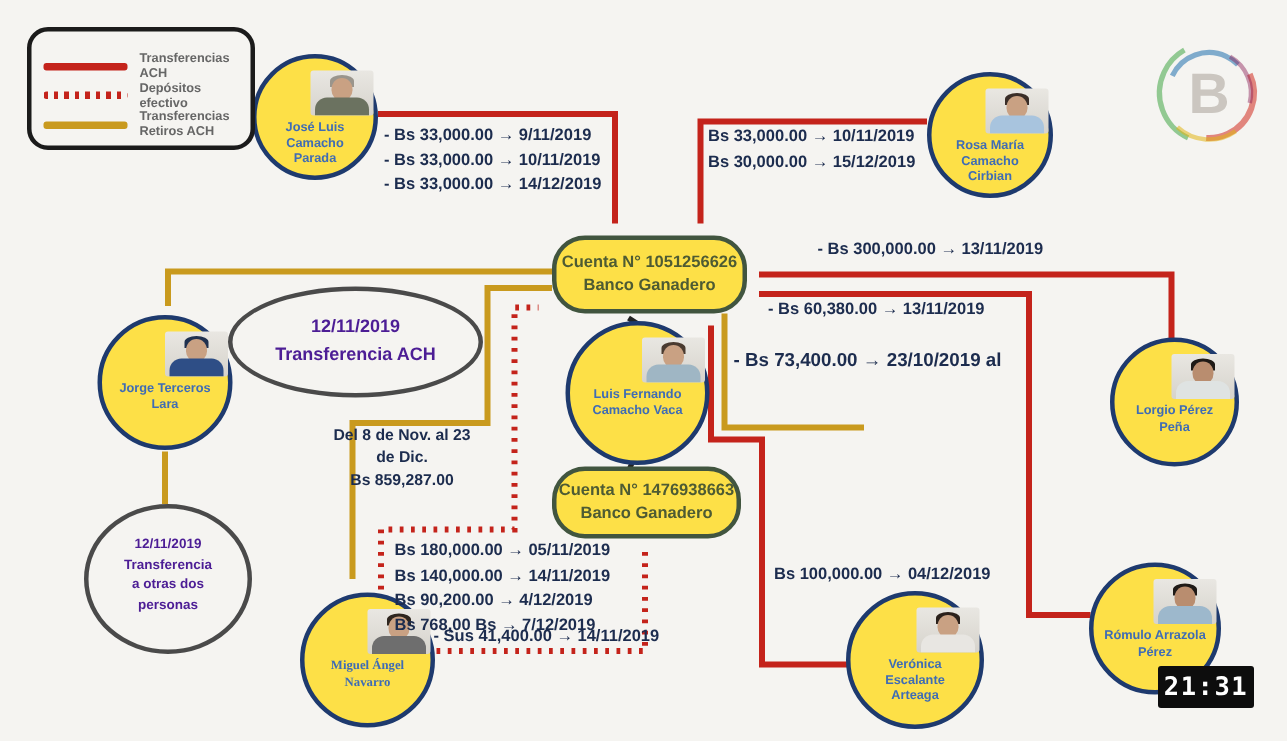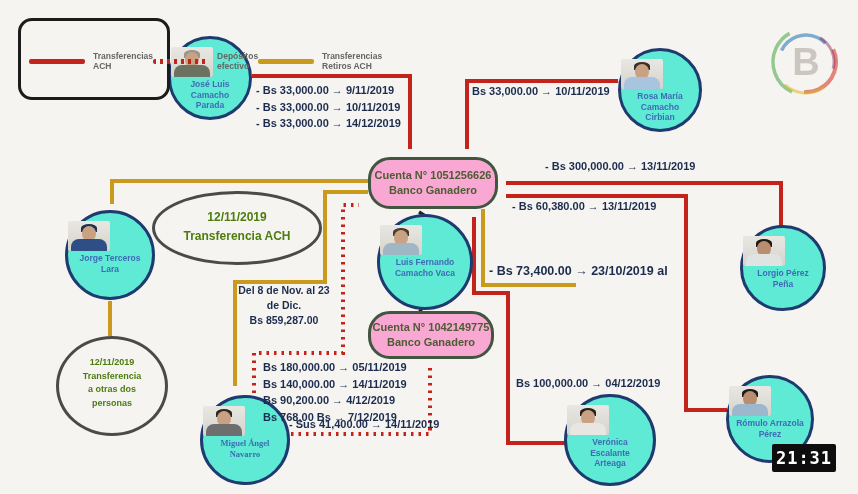--- a/index.html
+++ b/index.html
@@ -6,51 +6,51 @@
   #canvas{position:relative;width:858px;height:494px;background:#f5f4f1;overflow:hidden;}
   #wires{position:absolute;left:0;top:0;z-index:1;}
   #wires path{fill:none;}
   #wires .red{stroke:#c4231b;stroke-width:4;}
   #wires .yellow{stroke:#c99a1e;stroke-width:4;}
   #wires .dotted{stroke:#c4231b;stroke-width:4;stroke-dasharray:2.5 5;}
   #wires .black{stroke:#222;stroke-width:3.5;}
 
   .legend{position:absolute;left:18px;top:18px;width:152px;height:82px;border:3px solid #1b1b1b;
           border-radius:14px;z-index:3;padding:9px 8px 4px 8px;box-sizing:border-box;
-          display:flex;flex-direction:row;justify-content:flex-start;}
+          display:flex;flex-direction:column;justify-content:flex-end;}
   .lrow{display:flex;align-items:center;gap:8px;}
   .sw{width:56px;height:4px;flex:0 0 56px;border-radius:2px;}
   .sw.solid{background:#c4231b;height:5px;}
   .sw.dotted{background:repeating-linear-gradient(to right,#c4231b 0 3px,transparent 3px 7px);height:5px;}
   .sw.yellow{background:#c99a1e;height:5px;}
   .llabel{font-size:8.5px;color:#666;line-height:1.15;font-weight:bold;}
 
-  .person{position:absolute;border-radius:50%;border:3px solid #1e3a6e;background:#5eead4;z-index:2;
-          display:flex;flex-direction:column;align-items:flex-start;box-sizing:border-box;}
+  .person{position:absolute;border-radius:50%;border:3px solid #1e3a6e;background:#fde047;z-index:2;
+          display:flex;flex-direction:column;align-items:flex-end;box-sizing:border-box;}
   .photo{width:42px;height:30px;margin-top:8px;position:relative;background:linear-gradient(#e9e7e2,#d6d3cc);
          border-radius:2px;overflow:hidden;flex:0 0 auto;}
   .photo .torso{position:absolute;bottom:0;left:3px;right:3px;height:12px;border-radius:8px 8px 0 0;background:#888;}
   .photo .head{position:absolute;top:5px;left:50%;transform:translateX(-50%);width:14px;height:15px;
                border-radius:50% 50% 46% 46%;background:#c9a183;}
   .photo .hair{position:absolute;top:3px;left:50%;transform:translateX(-50%);width:16px;height:8px;
                border-radius:50% 50% 0 0;background:#555;}
   .pname{font-size:8.5px;font-weight:bold;color:#3f6cb5;text-align:center;line-height:1.25;margin-top:2px;padding:0 7px;}
 
-  .account-box{position:absolute;border:3px solid #41553f;border-radius:22px;background:#f9a8d4;z-index:2;
+  .account-box{position:absolute;border:3px solid #41553f;border-radius:22px;background:#fde047;z-index:2;
                color:#4e5b33;font-weight:bold;text-align:center;font-size:11px;line-height:1.4;
                display:flex;flex-direction:column;justify-content:center;box-sizing:border-box;}
 
   .ellipse{position:absolute;border:3px solid #4a4a4a;border-radius:50%;z-index:2;box-sizing:border-box;
-           text-align:center;color:#4d7c0f;font-weight:bold;}
+           text-align:center;color:#4c1d95;font-weight:bold;}
   .ellipse.big{font-size:12px;line-height:1.55;}
   .ellipse.small{font-size:9px;line-height:1.5;}
 
   .amount{position:absolute;font-size:11px;font-weight:bold;color:#1c2c4e;white-space:nowrap;z-index:3;line-height:1.32;}
   .amount .row{margin-bottom:2px;}
-  .amount.big{font-size:12.5px;line-height:1.5;margin-top:31px;}
+  .amount.big{font-size:12.5px;line-height:1.5;}
   .note-center{text-align:center;white-space:normal;line-height:1.45;font-size:10.5px;}
 
   .timestamp{position:absolute;left:772px;top:444px;width:64px;height:28px;background:#0d0d0d;color:#fff;
              z-index:4;font-family:"DejaVu Sans Mono",monospace;font-weight:bold;font-size:17px;
              display:flex;align-items:center;justify-content:center;border-radius:2px;letter-spacing:1px;}
 
   .logo{position:absolute;left:764px;top:20px;z-index:3;}
 </style>
 </head>
 <body>
@@ -97,21 +97,21 @@
       <div class="sw yellow"></div>
       <div class="llabel">Transferencias Retiros ACH</div>
     </div>
   </div>
 
   <div class="account-box" style="left:368px;top:157px;width:130px;height:52px;">
     <div>Cuenta N° 1051256626</div>
     <div>Banco Ganadero</div>
   </div>
   <div class="account-box" style="left:368px;top:311px;width:126px;height:48px;">
-    <div>Cuenta N° 1042149775</div>
+    <div>Cuenta N° 1476938663</div>
     <div>Banco Ganadero</div>
   </div>
 
   <div class="ellipse big" style="left:152px;top:191px;width:170px;height:74px;padding-top:14px;">
     <div>12/11/2019</div>
     <div>Transferencia ACH</div>
   </div>
   <div class="ellipse small" style="left:56px;top:336px;width:112px;height:100px;padding-top:17px;">
     <div>12/11/2019</div>
     <div>Transferencia</div>
@@ -184,27 +184,28 @@
     <div class="pname">Rómulo Arrazola Pérez</div>
   </div>
 
   <div class="amount" style="left:256px;top:83px;">
     <div class="row">- Bs 33,000.00 → 9/11/2019</div>
     <div class="row">- Bs 33,000.00 → 10/11/2019</div>
     <div class="row">- Bs 33,000.00 → 14/12/2019</div>
   </div>
   <div class="amount" style="left:472px;top:84px;">
     <div class="row">Bs 33,000.00 → 10/11/2019</div>
+    <div class="row">Bs 30,000.00 → 15/12/2019</div>
   </div>
   <div class="amount" style="left:545px;top:159px;">- Bs 300,000.00 → 13/11/2019</div>
   <div class="amount" style="left:512px;top:199px;">- Bs 60,380.00 → 13/11/2019</div>
   <div class="amount big" style="left:489px;top:231px;">
     <div>- Bs 73,400.00 → 23/10/2019 al</div>
   </div>
-  <div class="amount note-center" style="left:236px;top:283px;width:96px;">
+  <div class="amount note-center" style="left:220px;top:283px;width:96px;">
     <div>Del 8 de Nov. al 23</div>
     <div>de Dic.</div>
     <div>Bs 859,287.00</div>
   </div>
   <div class="amount" style="left:263px;top:360px;">
     <div class="row">Bs 180,000.00 → 05/11/2019</div>
     <div class="row">Bs 140,000.00 → 14/11/2019</div>
     <div class="row">Bs 90,200.00 → 4/12/2019</div>
     <div class="row">Bs 768,00 Bs → 7/12/2019</div>
   </div>

